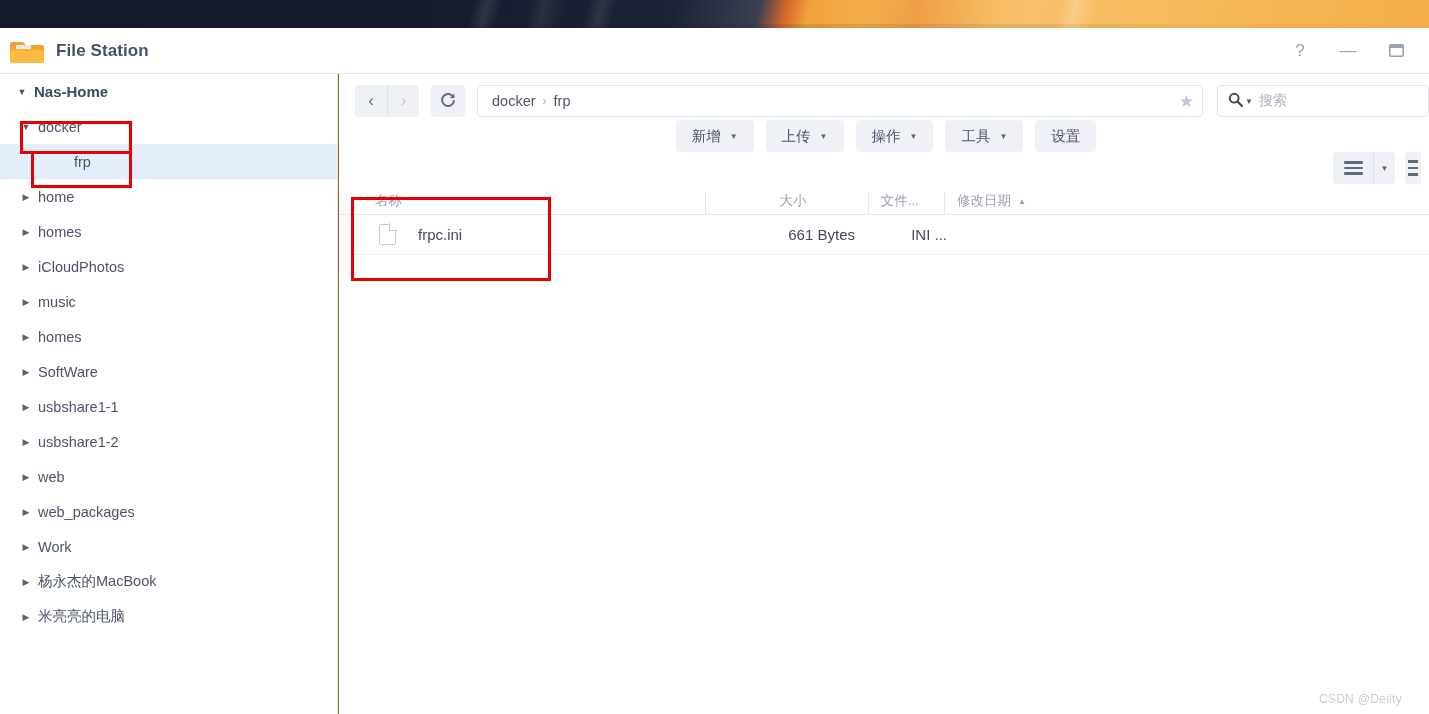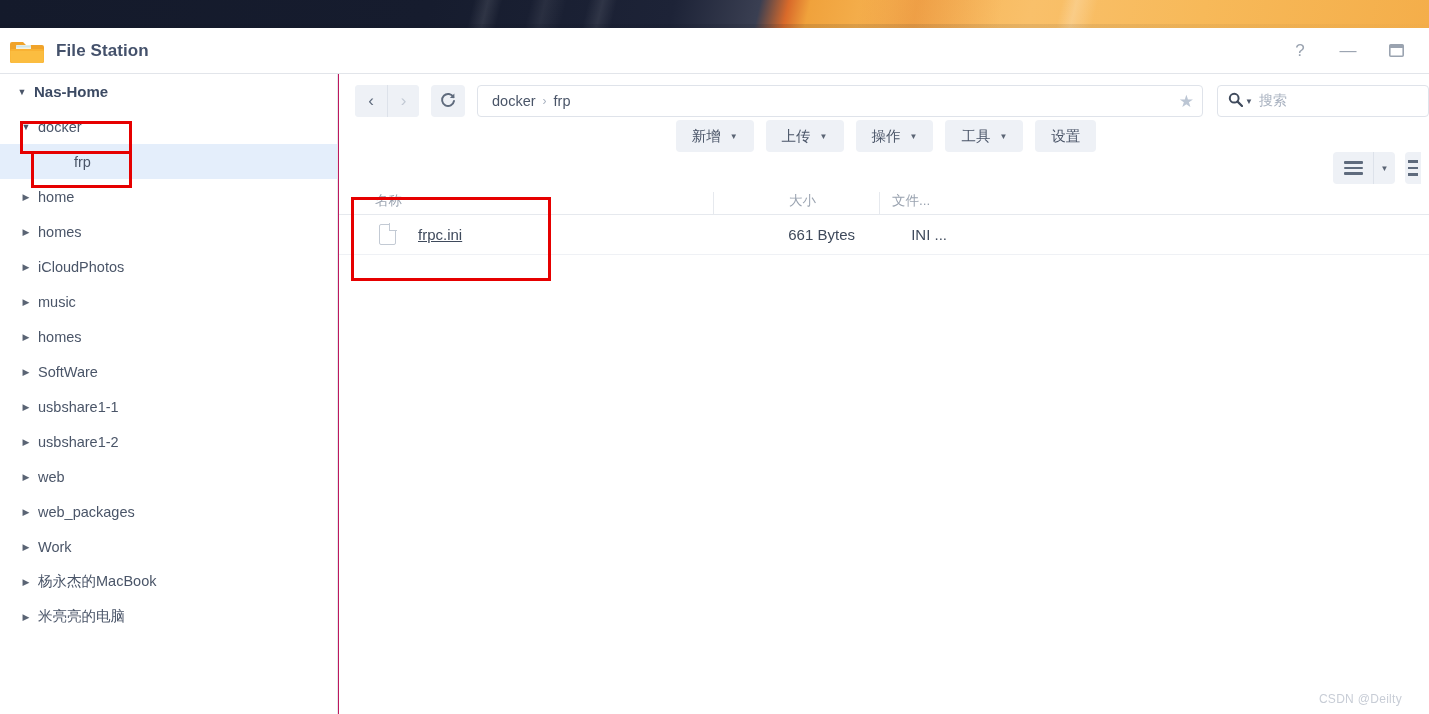--- a/index.html
+++ b/index.html
@@ -4,21 +4,21 @@
 <style>
   * { box-sizing: border-box; }
   html, body {
     margin: 0; padding: 0;
     width: 1429px; height: 714px;
     overflow: hidden;
     background: #ffffff;
     font-family: "Liberation Sans", "DejaVu Sans", sans-serif;
     -webkit-font-smoothing: antialiased;
   }
-  #root { position: relative; width: 1412px; height: 714px; background:#be185d; }
+  #root { position: relative; width: 1412px; height: 714px; background:#a16207; }
 
   
   .wallpaper {
     position: absolute; left:0; top:0; width:1429px; height:28px;
     background:
       linear-gradient(103deg,
         #141a2b 0%, #161c2e 30%, #1d2337 47%,
         #3a3f52 53%, #d96a2a 55.0%, #f0a23c 56.5%,
         #f6b352 62%, #f9c06a 72%, #f7b959 84%, #f4ae4a 100%);
     overflow: hidden;
@@ -135,21 +135,21 @@
   .th + .th{ border-left:1px solid #e6e9ee; }
   .th .lbl{ padding-left:12px; }
   .sortarr{ margin-left:7px; font-size:8px; color:#9aa3b0; }
   .c-name{ width:350px;margin-left:24px; }
   .c-size{ width:166px;justify-content:center; }
   .c-type{ width:78px;text-align:center; }
   .c-date{ width:496px; }
 
   .trow{ display:flex; height:40px; align-items:center; border-bottom:1px solid #eff1f5; }
   .cell{ font-size:15px; color:#3f4a5c; display:flex; align-items:center; }
-  .cell.c-name{ padding-left:16px;text-decoration:underline; }
+  .cell.c-name{ padding-left:16px; }
   .cell.c-size{ justify-content:flex-end; padding-right:24px; }
   .cell.c-type{ justify-content:flex-end; padding-right:10px; }
   .cell.c-date{ padding-left:10px; }
   .fileicon{
     width:17px; height:21px; border:1.6px solid #c3cad4; border-radius:2px; flex:none;
     position:relative; background:#fff;
   }
   .fileicon:after{
     content:""; position:absolute; right:-1.6px; top:-1.6px; width:7px; height:7px;
     background:#fff; border-left:1.6px solid #c3cad4; border-bottom:1.6px solid #c3cad4;
@@ -337,20 +337,24 @@
       <div class="thead">
         <div class="th c-name">
           <span class="lbl">名称</span>
         </div>
         <div class="th c-size">
           <span class="lbl">大小</span>
         </div>
         <div class="th c-type">
           <span class="lbl">文件...</span>
         </div>
+        <div class="th c-date">
+          <span class="lbl">修改日期</span>
+          <span class="sortarr">▲</span>
+        </div>
       </div>
       <div id="table-rows">
           <div class="trow">
             <div class="cell c-name">
               <span class="fileicon"></span>
               <span class="fname">frpc.ini</span>
             </div>
             <div class="cell c-size">661 Bytes</div>
             <div class="cell c-type">INI ...</div>
           </div>

